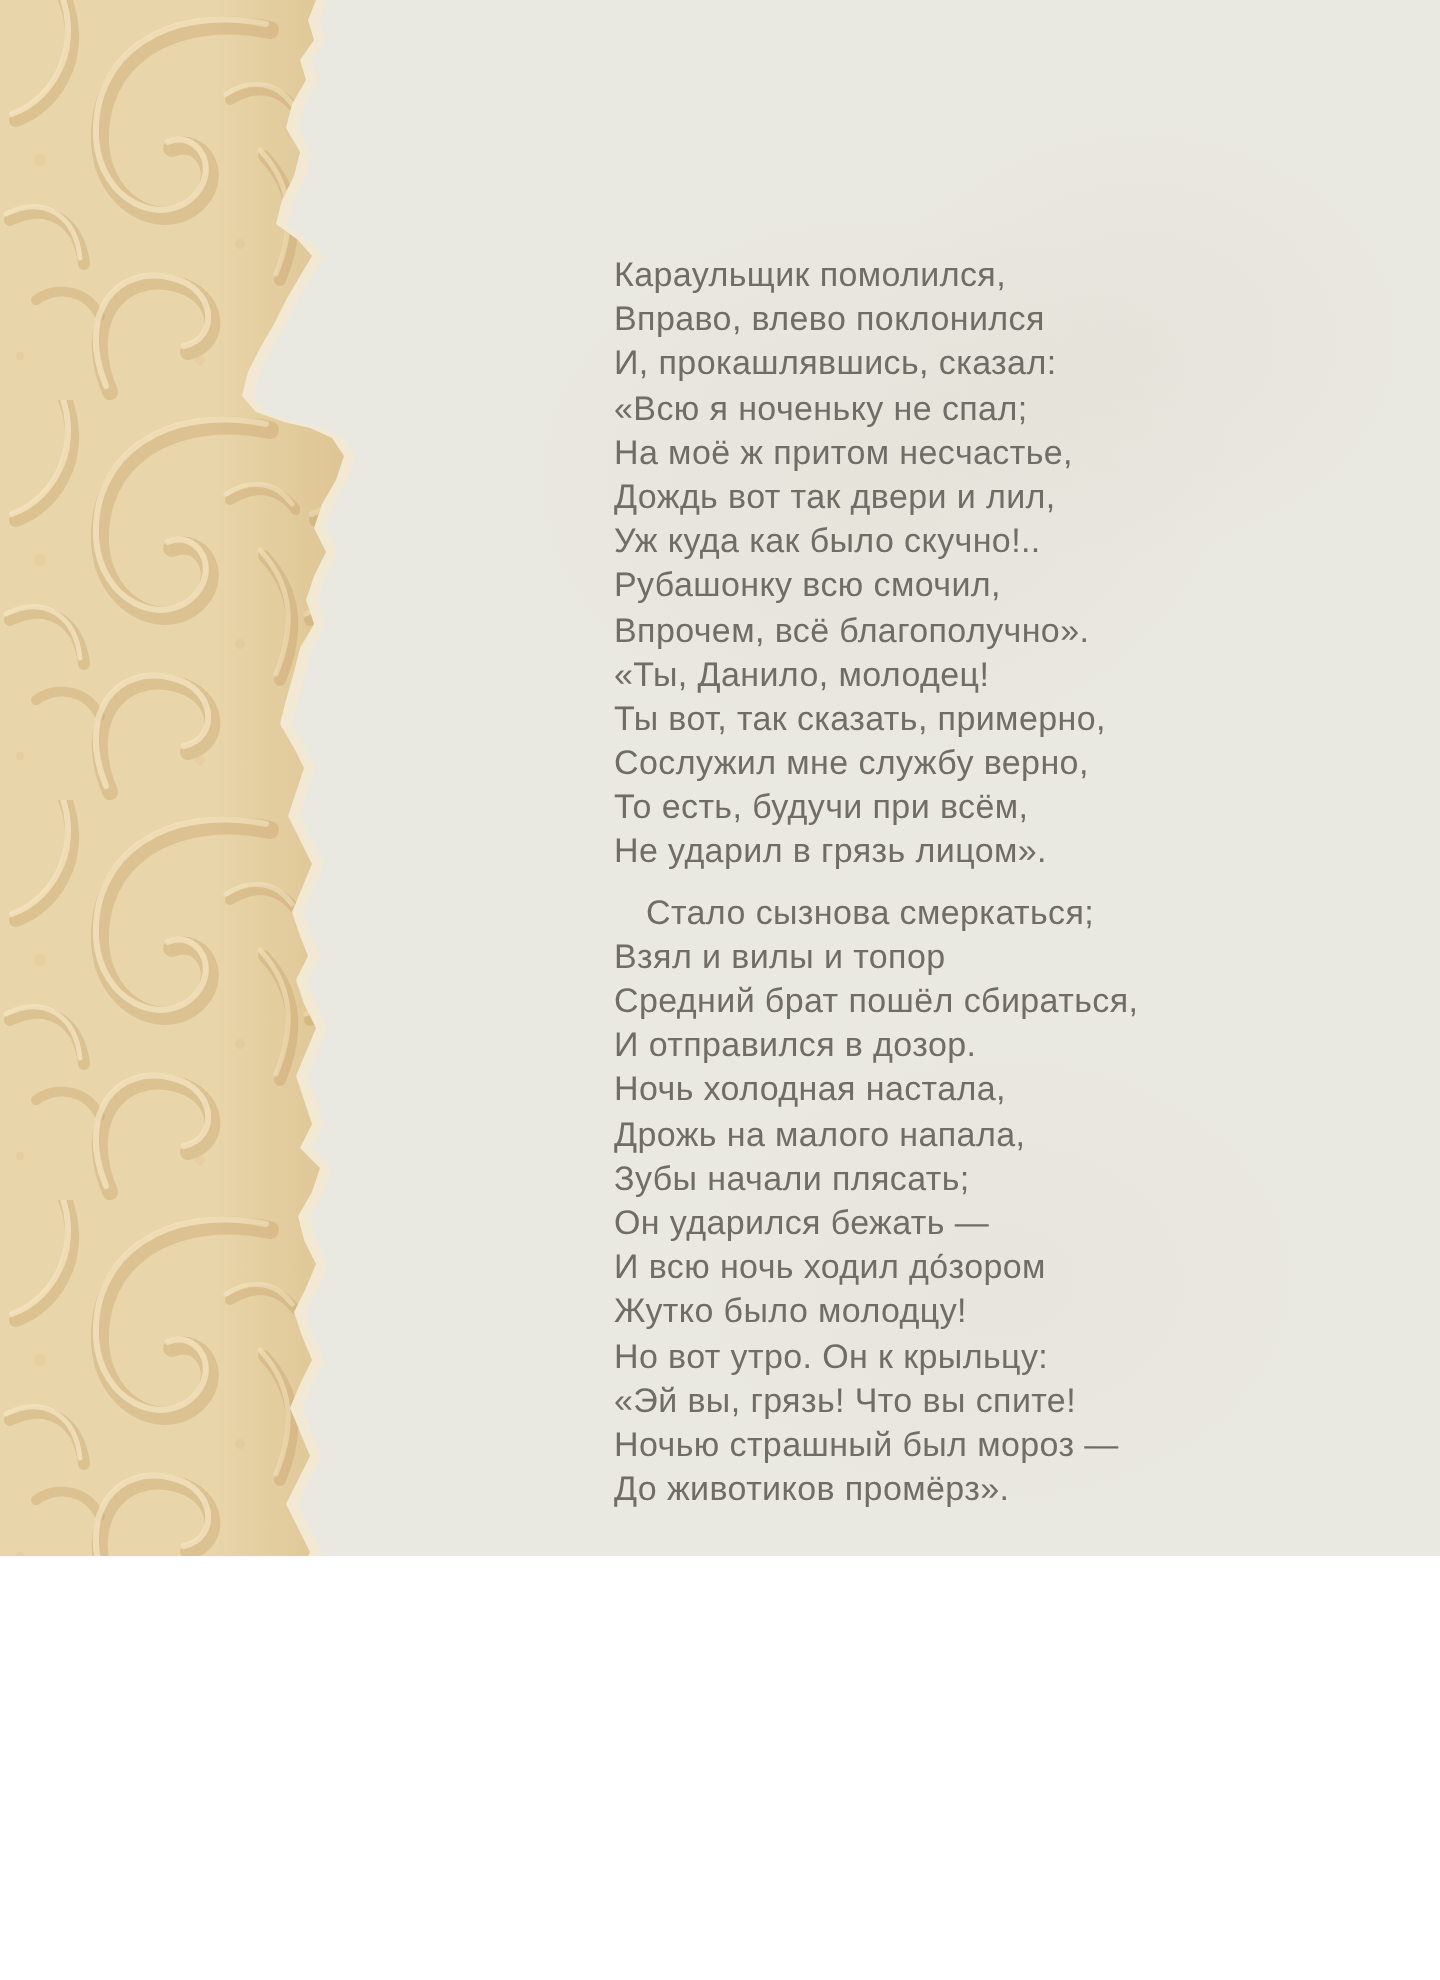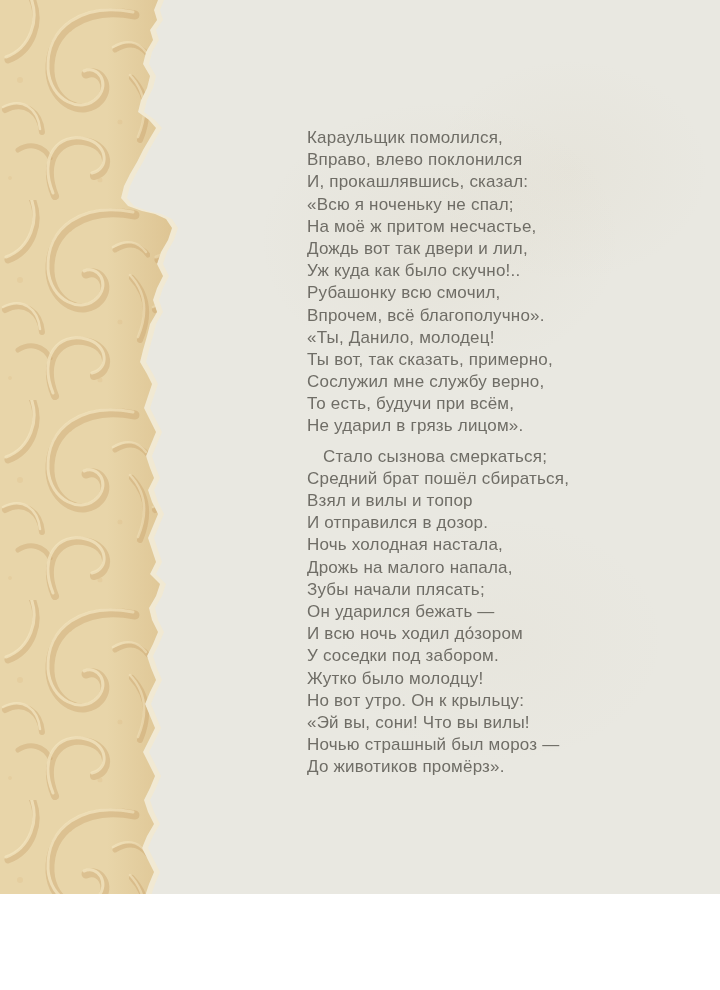--- a/index.html
+++ b/index.html
@@ -1,17 +1,17 @@
 <!DOCTYPE html>
 <html><head>
 <meta charset="utf-8">
 <style>
   html,body{margin:0;padding:0;}
   .page{
-    position:relative;width:720px;height:894px;overflow:hidden;
+    position:relative;width:720px;height:778px;overflow:hidden;
     background:
       radial-gradient(260px 200px at 440px 240px, rgba(186,166,124,.07), transparent 70%),
       radial-gradient(200px 160px at 570px 170px, rgba(186,166,124,.06), transparent 70%),
       radial-gradient(240px 180px at 500px 640px, rgba(186,166,124,.04), transparent 70%),
       #e9e8e1;
     font-family:"Liberation Sans", sans-serif;
   }
   .border-svg{position:absolute;left:0;top:0;}
   .poem{
     position:absolute;left:307px;top:127px;
@@ -89,32 +89,31 @@
       <div class="line">Рубашонку всю смочил,</div>
       <div class="line">Впрочем, всё благополучно».</div>
       <div class="line">«Ты, Данило, молодец!</div>
       <div class="line">Ты вот, так сказать, примерно,</div>
       <div class="line">Сослужил мне службу верно,</div>
       <div class="line">То есть, будучи при всём,</div>
       <div class="line">Не ударил в грязь лицом».</div>
     </div>
     <div class="stanza second">
       <div class="line">Стало сызнова смеркаться;</div>
+      <div class="line">Взял и вилы и топор</div>
       <div class="line">Средний брат пошёл сбираться,</div>
-      <div class="line">Взял и вилы и топор</div>
       <div class="line">И отправился в дозор.</div>
       <div class="line">Ночь холодная настала,</div>
       <div class="line">Дрожь на малого напала,</div>
       <div class="line">Зубы начали плясать;</div>
       <div class="line">Он ударился бежать —</div>
       <div class="line">И всю ночь ходил до́зором</div>
-      <div class="line">У соседки под забором.</div>
       <div class="line">Жутко было молодцу!</div>
       <div class="line">Но вот утро. Он к крыльцу:</div>
-      <div class="line">«Эй вы, сони! Что вы вилы!</div>
+      <div class="line">«Эй вы, грязь! Что вы спите!</div>
       <div class="line">Ночью страшный был мороз —</div>
       <div class="line">До животиков промёрз».</div>
     </div>
   </div>
 
   <div class="pagenum">8</div>
 
   <svg class="divider-svg" width="434" height="48" viewBox="0 0 434 48" aria-hidden="true">
     <defs>
       <g id="chainlink">

